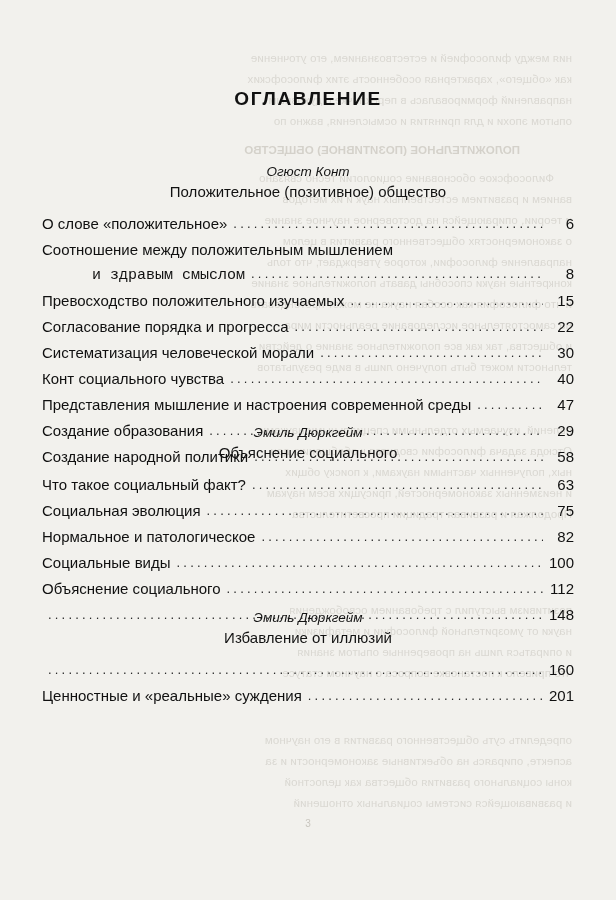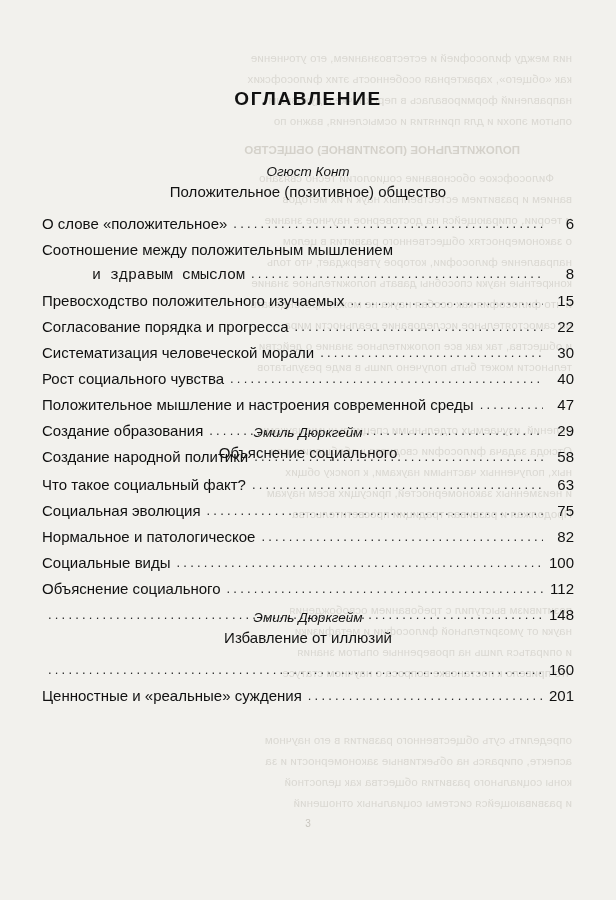--- a/index.html
+++ b/index.html
@@ -214,28 +214,28 @@
         </li>
         <li class="entry">
           <div class="entry-line">
             <span class="entry-text">Систематизация человеческой морали</span>
             <span class="dots">..........................................................................................</span>
             <span class="page-num">30</span>
           </div>
         </li>
         <li class="entry">
           <div class="entry-line">
-            <span class="entry-text">Рост социального чувства</span>
+            <span class="entry-text">Конт социального чувства</span>
             <span class="dots">..........................................................................................</span>
             <span class="page-num">40</span>
           </div>
         </li>
         <li class="entry">
           <div class="entry-line">
-            <span class="entry-text">Положительное мышление и настроения современной среды</span>
+            <span class="entry-text">Представления мышление и настроения современной среды</span>
             <span class="dots">..........................................................................................</span>
             <span class="page-num">47</span>
           </div>
         </li>
         <li class="entry">
           <div class="entry-line">
             <span class="entry-text">Создание образования</span>
             <span class="dots">..........................................................................................</span>
             <span class="page-num">29</span>
           </div>

